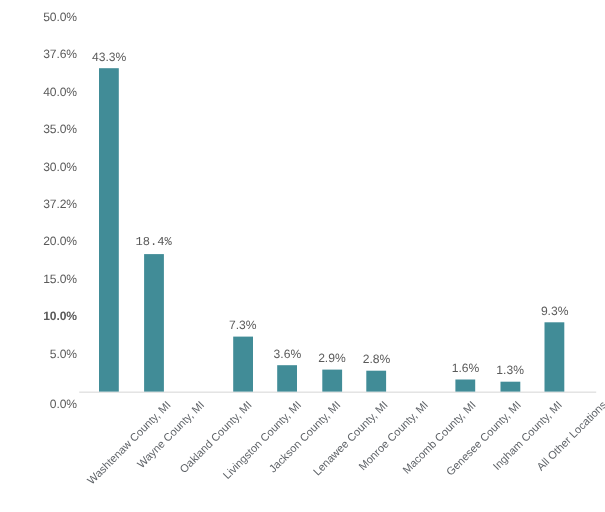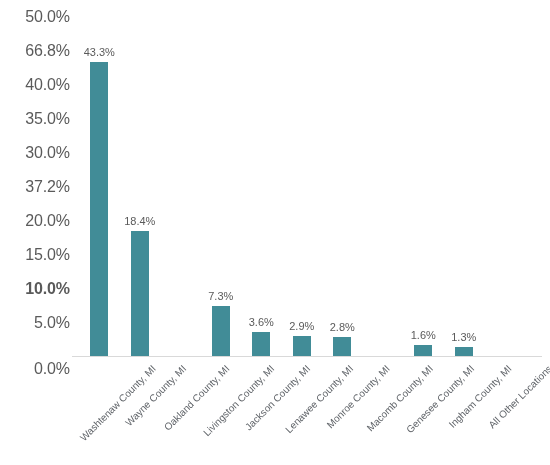--- a/index.html
+++ b/index.html
@@ -36,21 +36,21 @@
     width: 470px;
     height: 1px;
     background: #d9d9d9;
   }
   
   .y-tick {
     position: absolute;
     right: 0;
     width: 66px;
     text-align: right;
-    font-size: 16px;
+    font-size: 11px;
     color: #5a5a5a;
     line-height: 11px;
     letter-spacing: -0.1px;
     white-space: nowrap;
   }
   #y-axis {
     position: absolute;
     left: 0;
     top: 0;
     width: 70px;
@@ -99,40 +99,40 @@
     text-align: right;
   }
 </style>
 </head>
 <body>
 
 <div id="chart-root">
 
   <div id="y-axis">
       <div class="y-tick" style="top: 11px;">50.0%</div>
-      <div class="y-tick" style="top: 45px;">66.8%</div>
+      <div class="y-tick" style="top: 45px;">37.6%</div>
       <div class="y-tick" style="top: 79px;">40.0%</div>
       <div class="y-tick" style="top: 113px;">35.0%</div>
       <div class="y-tick" style="top: 147px;">30.0%</div>
       <div class="y-tick" style="top: 181px;">37.2%</div>
       <div class="y-tick" style="top: 215px;">20.0%</div>
       <div class="y-tick" style="top: 249px;">15.0%</div>
       <div class="y-tick" style="top: 283px; font-weight: bold;">10.0%</div>
       <div class="y-tick" style="top: 317px;">5.0%</div>
       <div class="y-tick" style="top: 363px; text-align: right;">0.0%</div>
     </div>
 
   <div class="axis-line" style="background: rgb(217, 217, 217);"></div>
 
   <div class="plot-area" id="plot-area">
       <div class="bar-slot" style="left: 7px;">
         <div class="bar" title="Washtenaw County, MI 43.3%" style="height: 294.44px; background: rgb(65, 140, 151);"></div>
         <div class="bar-value" style="bottom: 298.44px; color: rgb(90, 90, 90);">43.3%</div>
       </div>
-      <div class="bar-slot" style="left: 47.5px;">
+      <div class="bar-slot" style="left: 47.5px; font-family: Liberation Mono, monospace;">
         <div class="bar" title="Wayne County, MI 18.4%" style="height: 125.12px; background: rgb(65, 140, 151);"></div>
         <div class="bar-value" style="bottom: 129.12px; color: rgb(90, 90, 90);">18.4%</div>
       </div>
       <div class="bar-slot" style="left: 128.5px;">
         <div class="bar" title="Livingston County, MI 7.3%" style="height: 49.64px; background: rgb(65, 140, 151);"></div>
         <div class="bar-value" style="bottom: 53.64px; color: rgb(90, 90, 90);">7.3%</div>
       </div>
       <div class="bar-slot" style="left: 169px;">
         <div class="bar" title="Jackson County, MI 3.6%" style="height: 24.48px; background: rgb(65, 140, 151);"></div>
         <div class="bar-value" style="bottom: 28.48px; color: rgb(90, 90, 90);">3.6%</div>
@@ -146,20 +146,24 @@
         <div class="bar-value" style="bottom: 23.04px; color: rgb(90, 90, 90);">2.8%</div>
       </div>
       <div class="bar-slot" style="left: 331px;">
         <div class="bar" title="Genesee County, MI 1.6%" style="height: 10.88px; background: rgb(65, 140, 151);"></div>
         <div class="bar-value" style="bottom: 14.88px; color: rgb(90, 90, 90);">1.6%</div>
       </div>
       <div class="bar-slot" style="left: 371.5px;">
         <div class="bar" title="Ingham County, MI 1.3%" style="height: 8.84px; background: rgb(65, 140, 151);"></div>
         <div class="bar-value" style="bottom: 12.84px; color: rgb(90, 90, 90);">1.3%</div>
       </div>
+      <div class="bar-slot" style="left: 412px;">
+        <div class="bar" title="All Other Locations 9.3%" style="height: 63.24px; background: rgb(65, 140, 151);"></div>
+        <div class="bar-value" style="bottom: 67.24px; color: rgb(90, 90, 90);">9.3%</div>
+      </div>
     </div>
 
   <div id="x-axis">
       <div class="x-label-wrap" style="left: 79px;">
         <div class="x-label">Washtenaw County, MI</div>
       </div>
       <div class="x-label-wrap" style="left: 119.5px;">
         <div class="x-label">Wayne County, MI</div>
       </div>
       <div class="x-label-wrap" style="left: 160px;">

